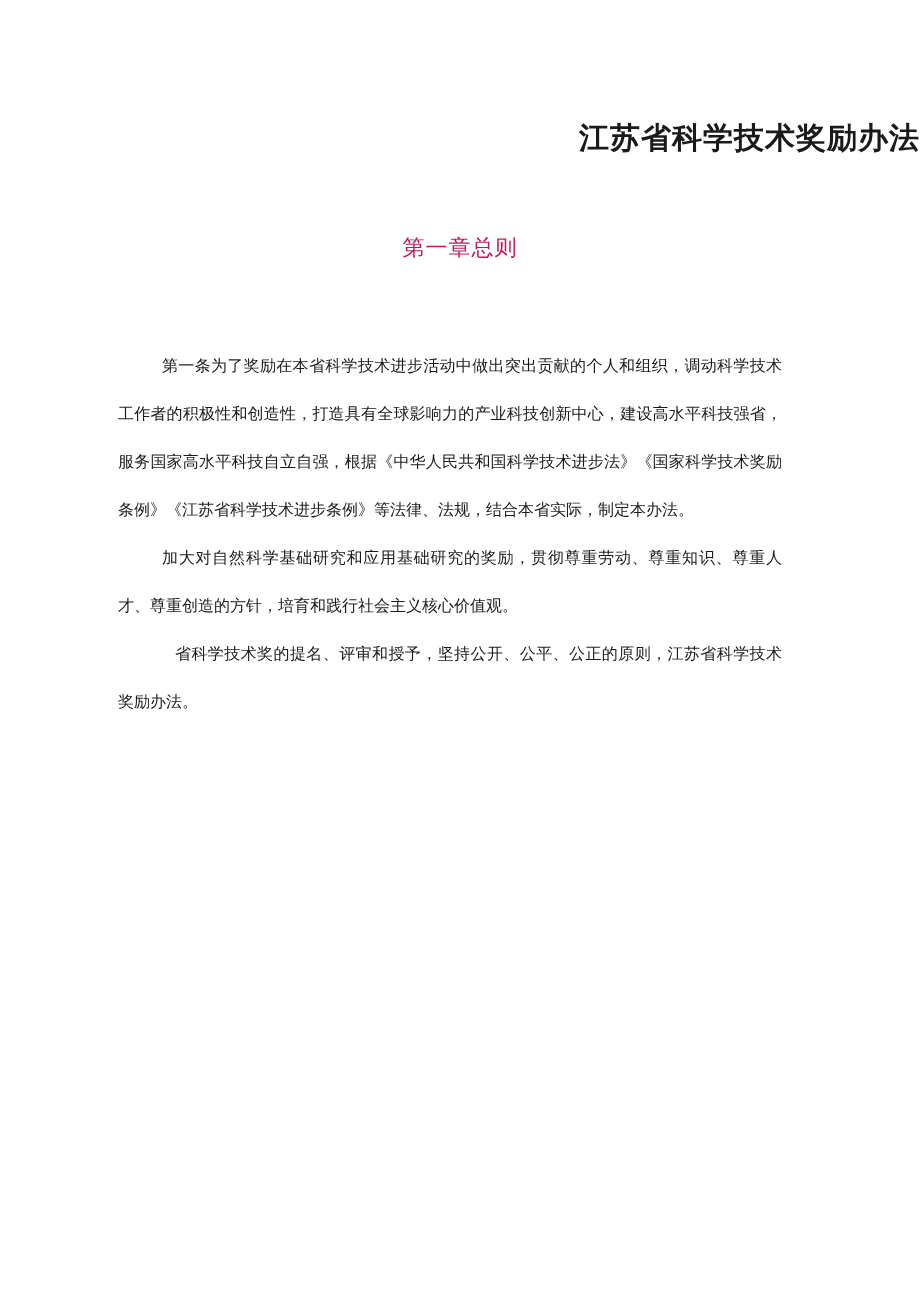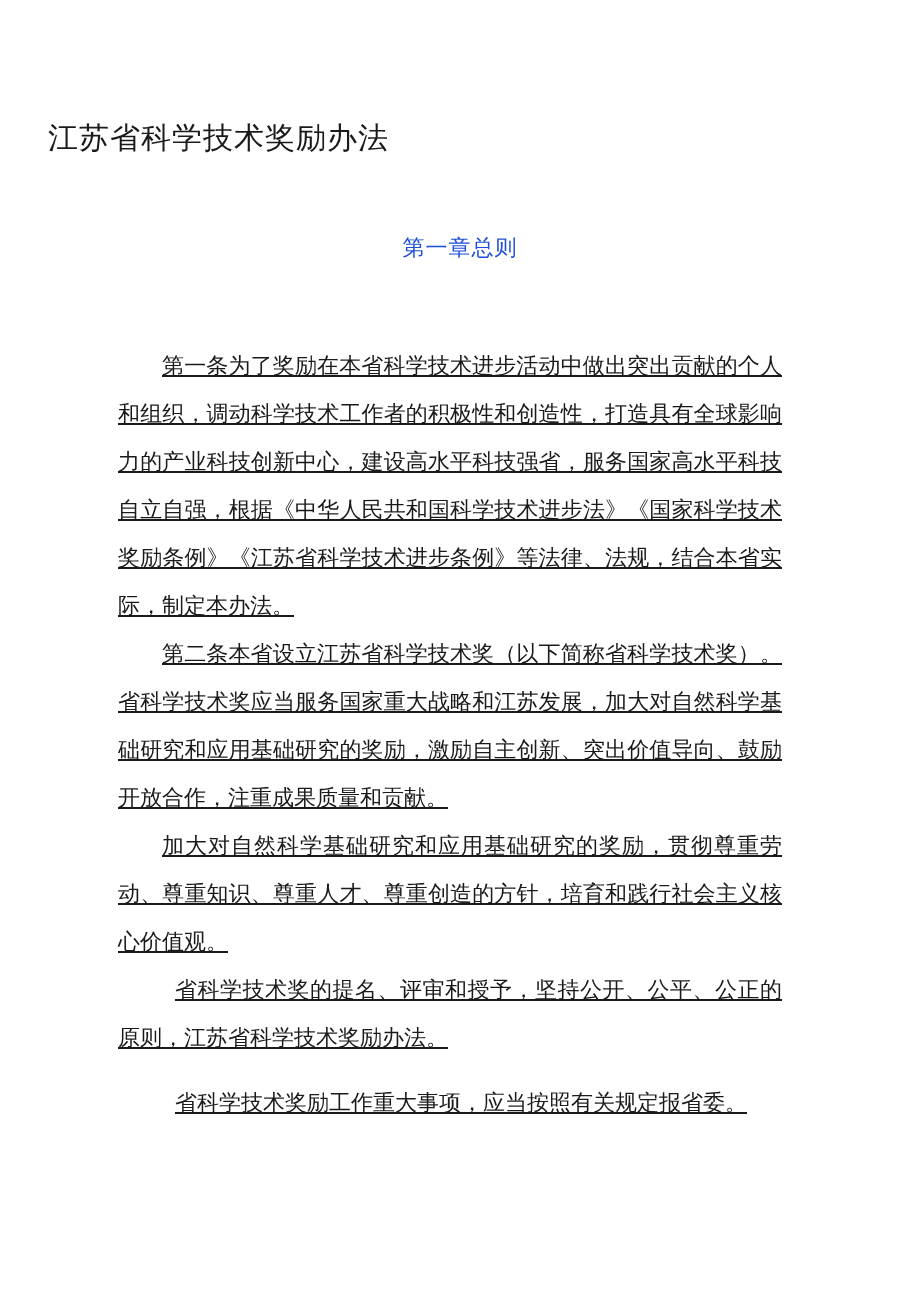--- a/index.html
+++ b/index.html
@@ -18,43 +18,42 @@
     position: relative;
     width: 920px;
     height: 1301px;
     background: #ffffff;
   }
   .doc-title {
     margin: 0;
     padding-top: 118px;
     font-size: 30px;
     line-height: 40px;
-    font-weight: normal;
-    text-align: left;
+    font-weight: bold;
+    text-align: right;
     letter-spacing: 1px;
     color: #1a1a1a;
     padding-left: 48px;
   }
   .chapter-heading {
     margin-top: 75px;
     font-size: 22px;
     line-height: 30px;
     text-align: center;
     letter-spacing: 1px;
-    color: #1d4ed8;
+    color: #be185d;
   }
   .doc-body {
     margin: 79px 138px 0 118px;
     width: 664px;
-    font-size: 22px;
+    font-size: 16px;
     line-height: 48px;
     text-align: justify;
     text-justify: inter-character;
     color: #1a1a1a;
-    text-decoration: underline;
   }
   .doc-body p {
     margin: 0;
     padding: 0;
     text-indent: 44px;
   }
   .doc-body p.deep-indent {
     text-indent: 57px;
   }
   .doc-body p.gap-before {
@@ -65,19 +64,17 @@
 <body>
 
 <div class="page">
 
   <h1 class="doc-title">江苏省科学技术奖励办法</h1>
 
   <div class="chapter-heading">第一章总则</div>
 
   <div class="doc-body">
     <p>第一条为了奖励在本省科学技术进步活动中做出突出贡献的个人和组织，调动科学技术工作者的积极性和创造性，打造具有全球影响力的产业科技创新中心，建设高水平科技强省，服务国家高水平科技自立自强，根据《中华人民共和国科学技术进步法》《国家科学技术奖励条例》《江苏省科学技术进步条例》等法律、法规，结合本省实际，制定本办法。</p>
-    <p>第二条本省设立江苏省科学技术奖（以下简称省科学技术奖）。省科学技术奖应当服务国家重大战略和江苏发展，加大对自然科学基础研究和应用基础研究的奖励，激励自主创新、突出价值导向、鼓励开放合作，注重成果质量和贡献。</p>
     <p>加大对自然科学基础研究和应用基础研究的奖励，贯彻尊重劳动、尊重知识、尊重人才、尊重创造的方针，培育和践行社会主义核心价值观。</p>
     <p class="deep-indent">省科学技术奖的提名、评审和授予，坚持公开、公平、公正的原则，江苏省科学技术奖励办法。</p>
-    <p class="deep-indent gap-before">省科学技术奖励工作重大事项，应当按照有关规定报省委。</p>
   </div>
 
 </div>
 
 </body></html>

